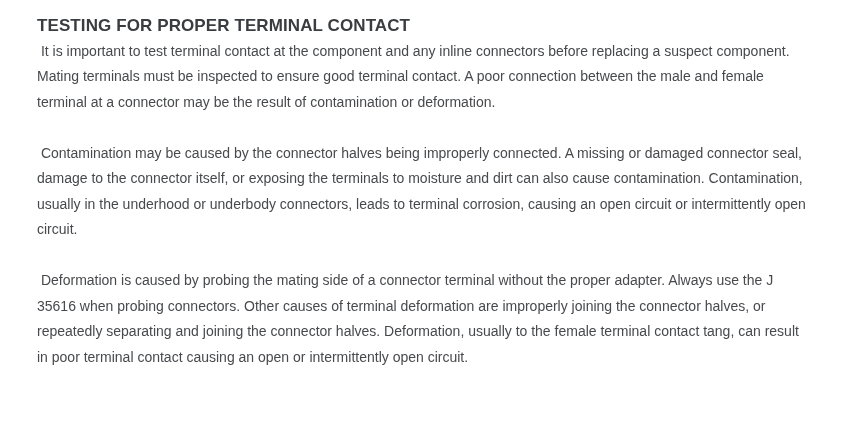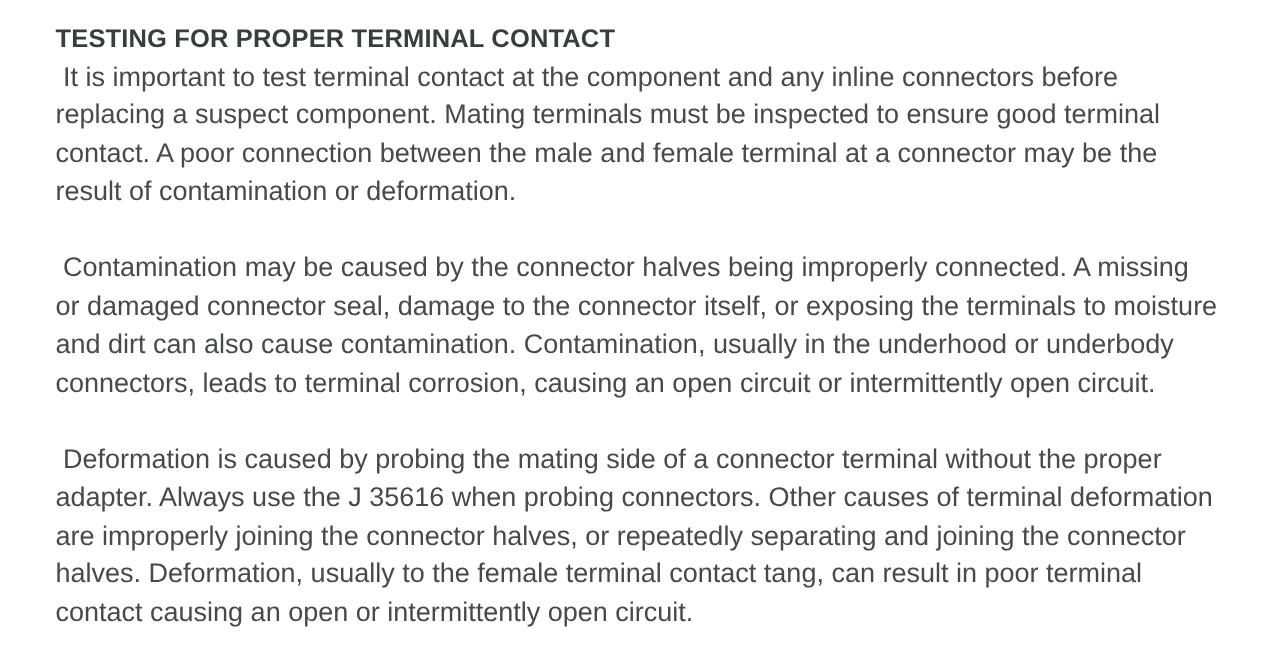--- a/index.html
+++ b/index.html
@@ -23,21 +23,21 @@
   .doc-heading {
     font-size: 17px;
     line-height: 25.5px;
     font-weight: bold;
     letter-spacing: 0.1px;
     color: var(--heading-color, #3a3d40);
     margin: 0;
     white-space: pre-wrap;
   }
   .doc-paragraph {
-    font-size: 18px;
+    font-size: 14px;
     line-height: 25.5px;
     color: var(--text-color, #47494c);
     margin: 0 0 25.5px 0;
     white-space: pre-wrap;
   }
 </style>
 </head>
 <body>
 
 <div class="doc">

